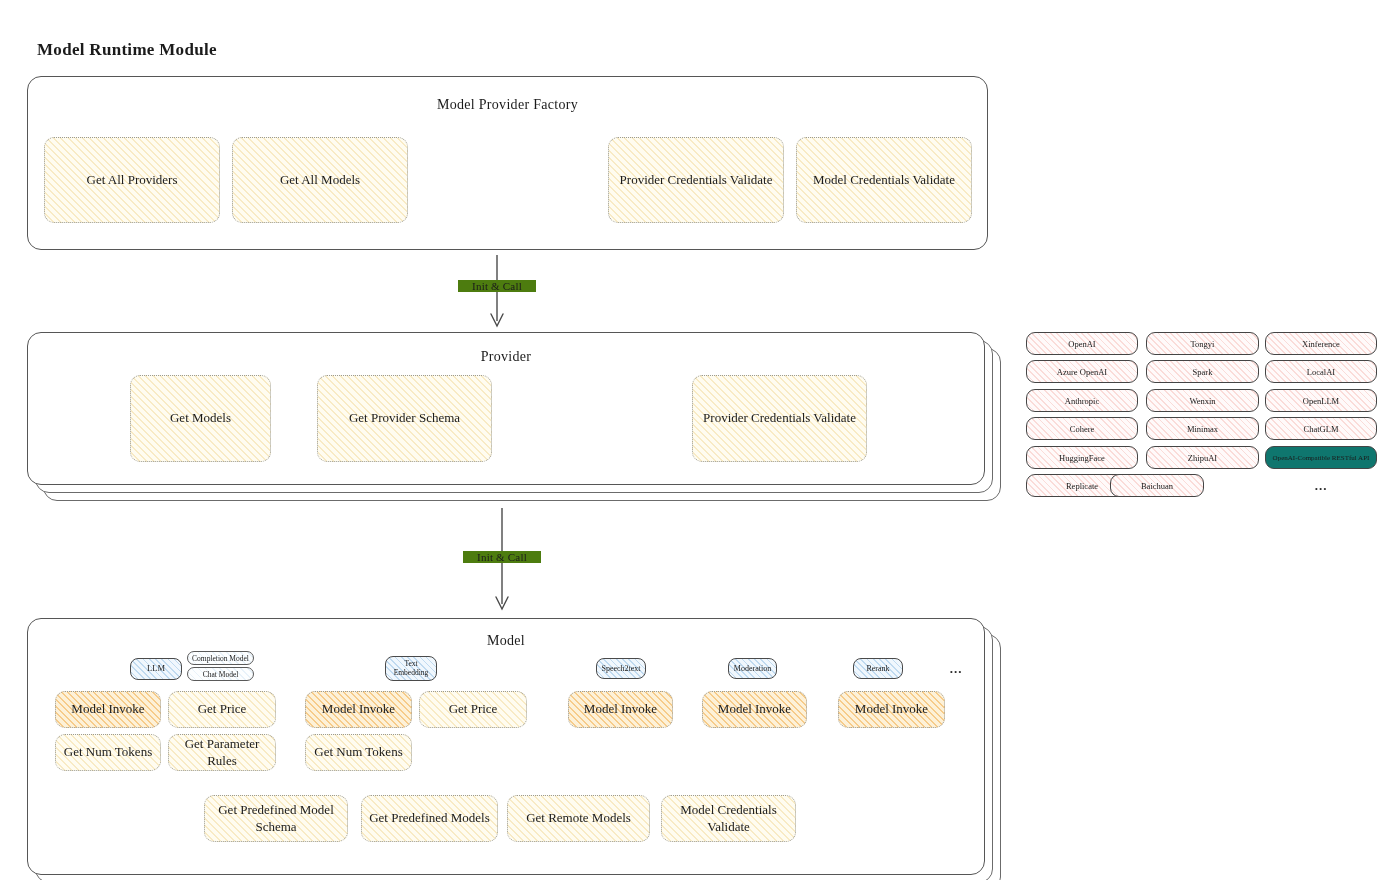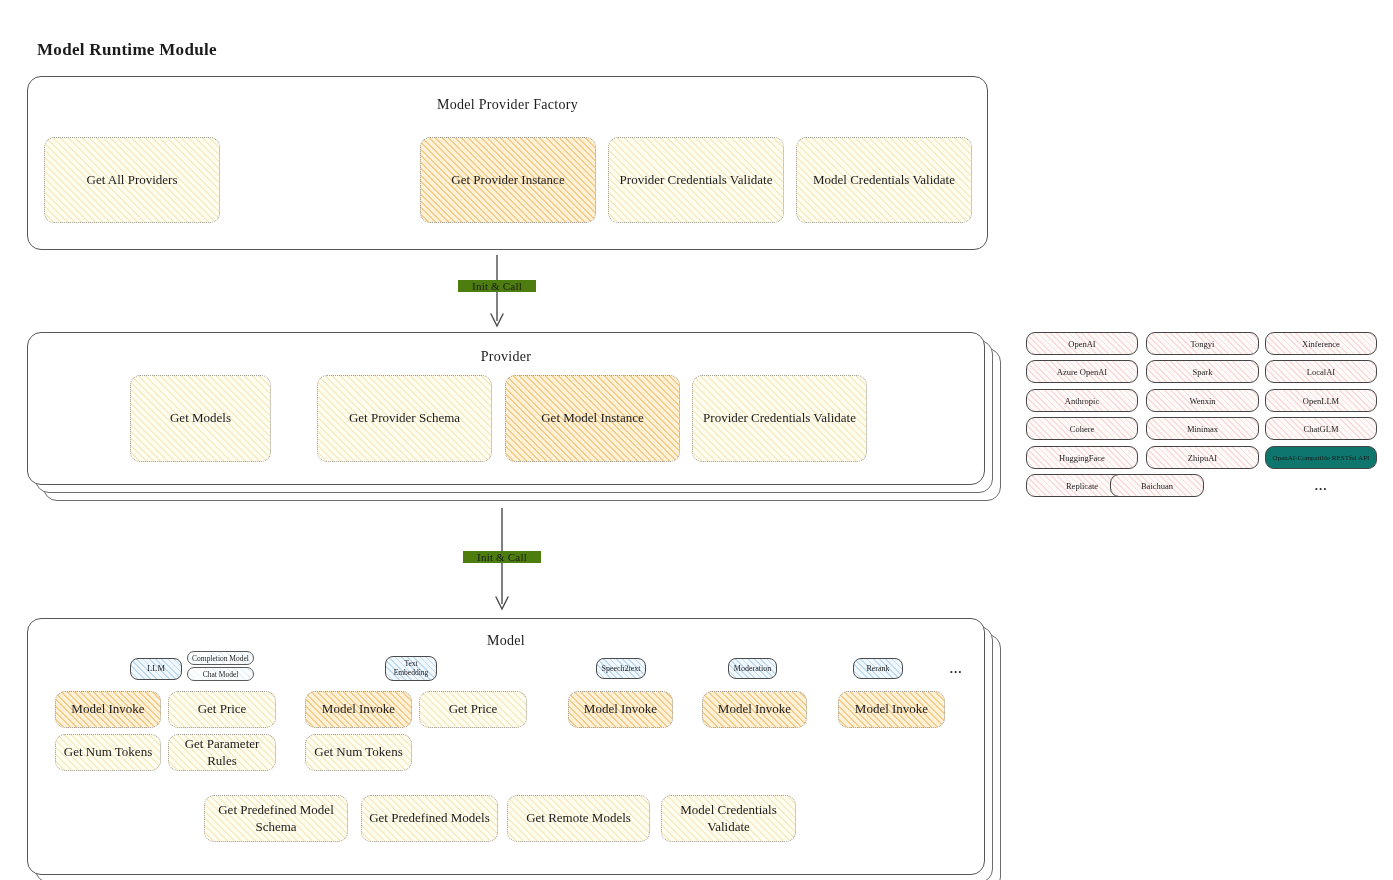--- a/index.html
+++ b/index.html
@@ -54,38 +54,37 @@
 <body>
 
 <div class="canvas">
 
   <div class="page-title">Model Runtime Module</div>
 
   <div class="card" style="left:27px;top:46px;width:961px;height:174px;">
     <div class="card-title" style="top:20px;">Model Provider Factory</div>
   </div>
   <div class="func" style="left:44px;top:107px;width:176px;height:86px;">Get All Providers</div>
-  <div class="func hl" style="left:420px;top:107px;width:176px;height:86px;">Get Provider Instance</div>
+  <div class="func" style="left:232px;top:107px;width:176px;height:86px;">Get All Models</div>
   <div class="func" style="left:608px;top:107px;width:176px;height:86px;">Provider Credentials Validate</div>
   <div class="func" style="left:796px;top:107px;width:176px;height:86px;">Model Credentials Validate</div>
 
   <svg class="arrow" style="left:487px;top:225px;" width="20" height="74" viewBox="0 0 20 74">
     <line x1="10" y1="0" x2="10" y2="66" stroke="#4a4a4a" stroke-width="1.4"></line>
     <polyline points="4,59 10,71 16,59" fill="none" stroke="#4a4a4a" stroke-width="1.4" stroke-linecap="round"></polyline>
   </svg>
   <div class="arrow-label" style="left:458px;top:250px;width:72px;">Init &amp; Call</div>
 
   <div class="layer" style="left:43px;top:318px;width:958px;height:153px;"></div>
   <div class="layer" style="left:35px;top:310px;width:958px;height:153px;"></div>
   <div class="card" style="left:27px;top:302px;width:958px;height:153px;">
     <div class="card-title" style="top:16px;">Provider</div>
   </div>
   <div class="func" style="left:130px;top:345px;width:141px;height:87px;">Get Models</div>
   <div class="func" style="left:317px;top:345px;width:175px;height:87px;">Get Provider Schema</div>
-  <div class="func hl" style="left:505px;top:345px;width:175px;height:87px;">Get Model Instance</div>
   <div class="func" style="left:692px;top:345px;width:175px;height:87px;">Provider Credentials Validate</div>
 
   <div class="pill" style="left:1026px;top:302px;width:112px;height:23px;">OpenAI</div>
   <div class="pill" style="left:1026px;top:330px;width:112px;height:23px;">Azure OpenAI</div>
   <div class="pill" style="left:1026px;top:359px;width:112px;height:23px;">Anthropic</div>
   <div class="pill" style="left:1026px;top:387px;width:112px;height:23px;">Cohere</div>
   <div class="pill" style="left:1026px;top:416px;width:112px;height:23px;">HuggingFace</div>
   <div class="pill" style="left:1026px;top:444px;width:112px;height:23px;">Replicate</div>
 
   <div class="pill" style="left:1146px;top:302px;width:113px;height:23px;">Tongyi</div>

